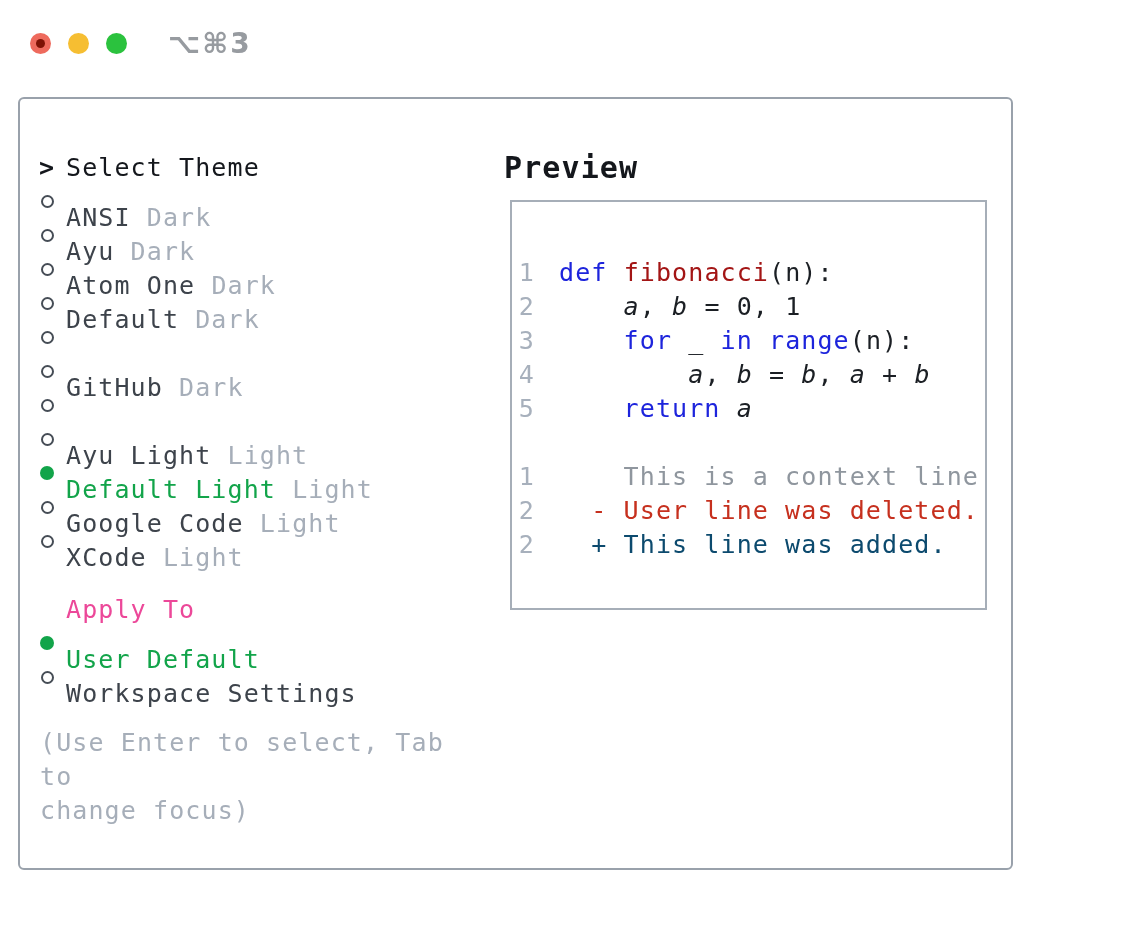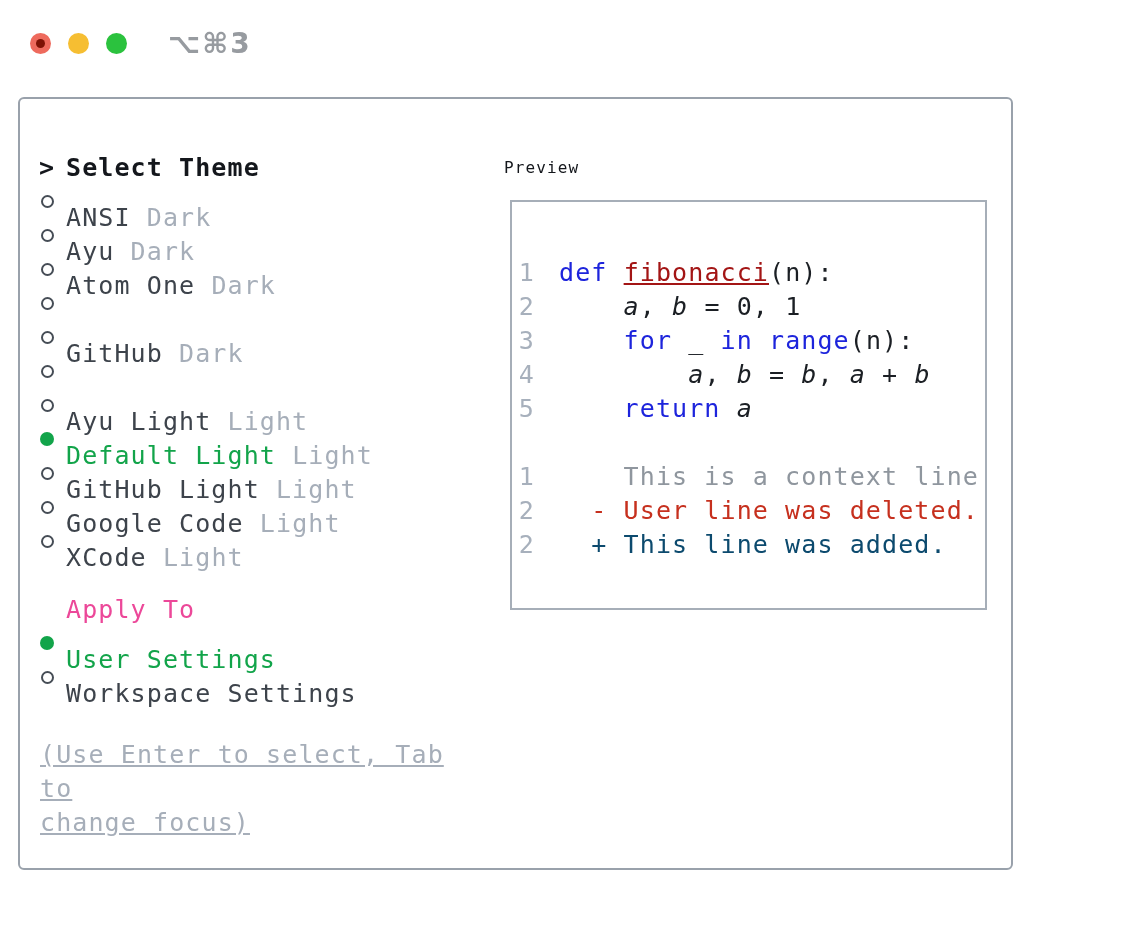--- a/index.html
+++ b/index.html
@@ -24,38 +24,38 @@
          border:2px solid #99a1ab;border-radius:6px;background:#ffffff;}
 
   .col-left{position:absolute;left:20px;top:51px;width:450px;
             font-size:25px;letter-spacing:1.1px;color:#3d434b;}
   .row{display:flex;align-items:center;height:34px;}
   .row.spacer{height:34px;}
   .marker{width:14px;margin-right:12px;display:flex;align-items:center;justify-content:center;flex:none;}
   .ring{width:13px;height:13px;border:2px solid #464d56;border-radius:50%;}
   .dot{width:14px;height:14px;border-radius:50%;background:#12a44a;}
   .prompt{color:#14171c;font-weight:700;}
-  .hdr{color:#14171c;font-weight:700;white-space:pre;}
+  .hdr{color:#14171c;font-weight:400;white-space:pre;}
   .hdr2{color:#ec4899;white-space:pre;}
   .item-text{white-space:pre;margin-top:32px;}
   .item-text .suffix{color:#a6aeb9;}
   .row.selected .item-text{color:#12a44a;}
   .row.selected .item-text .suffix{color:#a6aeb9;}
-  .hint{margin-top:44px;color:#a6aeb9;white-space:pre-line;line-height:34px;width:430px;text-decoration:underline;}
+  .hint{margin-top:32px;color:#a6aeb9;white-space:pre-line;line-height:34px;width:430px;}
 
   
   .preview-title{position:absolute;left:484px;top:51px;height:34px;display:flex;align-items:center;
-                 font-size:16px;font-weight:400;letter-spacing:1.1px;color:#14171c;}
+                 font-size:30px;font-weight:700;letter-spacing:1.1px;color:#14171c;}
   .preview-box{position:absolute;left:490px;top:101px;width:477px;height:410px;
                border:2px solid #a6aeb8;background:#ffffff;padding:53px 0 0 5px;overflow:hidden;}
   .pline{display:flex;align-items:center;height:34px;font-size:25px;letter-spacing:1.1px;color:#1b1f24;}
   .ln{width:18px;text-align:right;margin-right:24px;color:#a7b0bc;flex:none;}
   .pcode{white-space:pre;}
   .tok-kw{color:#1d24dc;}
-  .tok-fn{color:#a31515;text-decoration:underline;}
+  .tok-fn{color:#a31515;}
   .tok-var{font-style:italic;}
   .tok-ctx{color:#8f969e;}
   .tok-del{color:#c6301e;}
   .tok-add{color:#0c4a6e;}
 </style>
 </head>
 <body>
 
 <div class="window">
 
@@ -92,20 +92,26 @@
           <div class="row">
             <span class="marker">
               <span class="ring"></span>
             </span>
             <span class="item-text">Atom One <span class="suffix">Dark</span></span>
           </div>
           <div class="row">
             <span class="marker">
               <span class="ring"></span>
             </span>
+            <span class="item-text">Default <span class="suffix">Dark</span></span>
+          </div>
+          <div class="row">
+            <span class="marker">
+              <span class="ring"></span>
+            </span>
           </div>
           <div class="row">
             <span class="marker">
               <span class="ring"></span>
             </span>
             <span class="item-text">GitHub <span class="suffix">Dark</span></span>
           </div>
           <div class="row">
             <span class="marker">
               <span class="ring"></span>
@@ -115,26 +121,20 @@
             <span class="marker">
               <span class="ring"></span>
             </span>
             <span class="item-text">Ayu Light <span class="suffix">Light</span></span>
           </div>
           <div class="row selected">
             <span class="marker">
               <span class="dot"></span>
             </span>
             <span class="item-text">Default Light <span class="suffix">Light</span></span>
-          </div>
-          <div class="row">
-            <span class="marker">
-              <span class="ring"></span>
-            </span>
-            <span class="item-text">GitHub Light <span class="suffix">Light</span></span>
           </div>
           <div class="row">
             <span class="marker">
               <span class="ring"></span>
             </span>
             <span class="item-text">Google Code <span class="suffix">Light</span></span>
           </div>
           <div class="row">
             <span class="marker">
               <span class="ring"></span>
@@ -148,21 +148,21 @@
       <div class="row">
         <span class="marker"></span>
         <span class="hdr2">Apply To</span>
       </div>
 
       <div id="apply-list">
           <div class="row selected">
             <span class="marker">
               <span class="dot"></span>
             </span>
-            <span class="item-text">User Settings</span>
+            <span class="item-text">User Default</span>
           </div>
           <div class="row">
             <span class="marker">
               <span class="ring"></span>
             </span>
             <span class="item-text">Workspace Settings</span>
           </div>
         </div>
 
       <div class="hint">(Use Enter to select, Tab to

